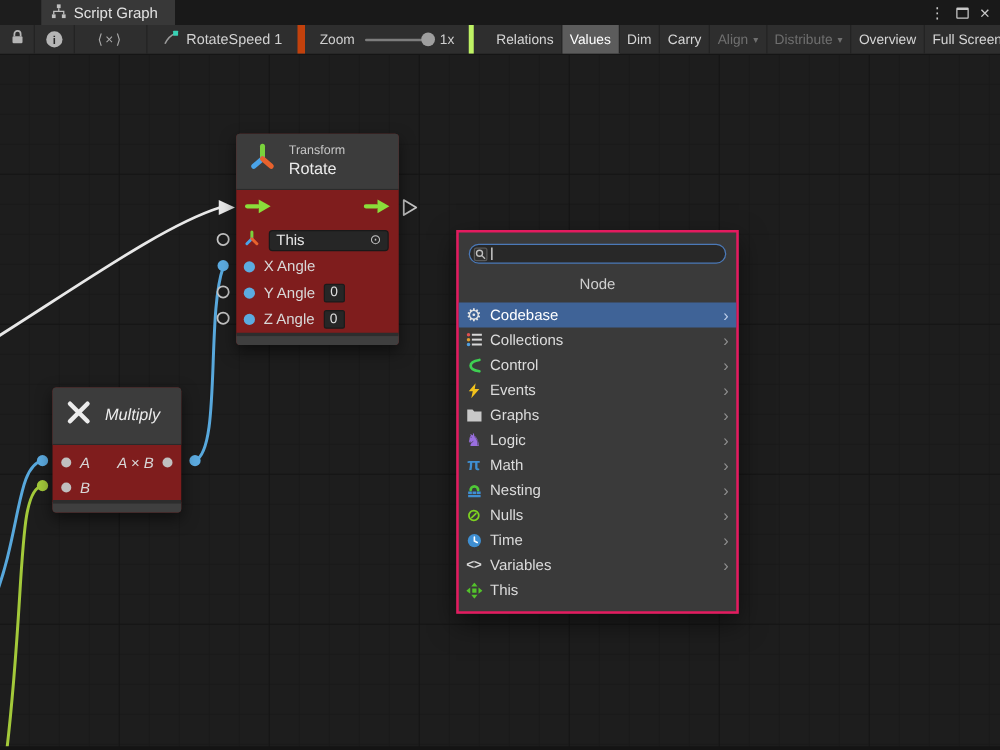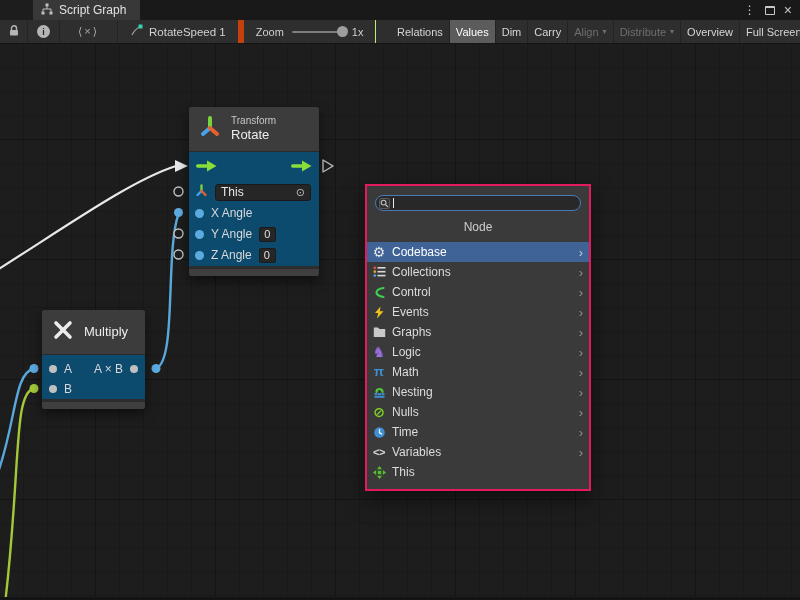--- a/index.html
+++ b/index.html
@@ -24,21 +24,21 @@
   .tb-left{position:absolute;left:0;top:0;height:23px;display:flex;align-items:stretch;}
   .tbtn{display:flex;align-items:center;justify-content:center;border-right:1px solid #232323;
         color:#b5b5b5;}
   .tbtn.lock{width:28px;}
   .tbtn.info{width:32px;}
   .tbtn.code{width:58px;font-size:11px;letter-spacing:2px;color:#aaa;}
   .infocircle{width:13px;height:13px;border-radius:50%;background:#b5b5b5;color:#262626;
               font-size:9px;font-weight:bold;display:flex;align-items:center;justify-content:center;}
   .graphbtn{display:flex;align-items:center;gap:6px;padding:0 12px;color:#d2d2d2;font-size:11.5px;
             border-right:6px solid #c2410c;}
-  .zoomarea{display:flex;align-items:center;gap:8px;padding:0 12px;border-right:1px solid #bef264;
+  .zoomarea{display:flex;align-items:center;gap:8px;padding:0 12px;border-right:4px solid #bef264;
             color:#cfcfcf;font-size:11px;}
   .ztrack{position:relative;width:52px;height:2px;background:#7d7d7d;border-radius:1px;}
   .zthumb{position:absolute;right:-4px;top:-4.5px;width:11px;height:11px;border-radius:50%;background:#9e9e9e;}
   .tb-right{position:absolute;left:391px;top:0;height:23px;display:flex;align-items:stretch;white-space:nowrap;}
   .rbtn{display:flex;align-items:center;padding:0 6px;font-size:11px;color:#d6d6d6;
         border-right:1px solid #232323;}
   .rbtn.active{background:#5c5c5c;color:#fff;}
   .rbtn.disabled{color:#6f6f6f;text-align:right;}
   .caret{font-size:8px;margin-left:4px;}
 
@@ -48,41 +48,41 @@
       linear-gradient(to right,#141414 1px,transparent 1px),
       linear-gradient(to bottom,#141414 1px,transparent 1px),
       linear-gradient(to right,#191919 1px,transparent 1px),
       linear-gradient(to bottom,#191919 1px,transparent 1px);
     background-size:120px 120px,120px 120px,24px 24px,24px 24px;
     background-position:-25px -25px;}
   .bottom-edge{position:absolute;left:0;right:0;bottom:0;height:3px;background:#141414;z-index:4;}
   .wires{position:absolute;top:0;left:0;width:800px;height:600px;z-index:1;pointer-events:none;}
 
   
-  .node{position:absolute;background:#0c4a6e;border-radius:3px;z-index:2;
+  .node{position:absolute;background:#7f1d1d;border-radius:3px;z-index:2;
         box-shadow:0 5px 12px rgba(0,0,0,.5);}
   .node-header{background:#3c3c3c;border-bottom:1px solid #2a2a2a;border-radius:3px 3px 0 0;
                display:flex;align-items:center;gap:10px;}
   .node-footer{height:10px;background:#3f3f3f;border-top:3px solid #2d2d2d;border-radius:0 0 3px 3px;}
   .cat{font-size:10px;color:#c6c6c6;line-height:1.3;}
   .ntitle{font-size:13px;color:#ececec;line-height:1.3;}
 
   .tnode{left:189px;top:107px;width:130px;}
   .tnode .node-header{padding:7px 10px;}
   .flowrow{height:30px;display:flex;align-items:center;justify-content:space-between;padding:0 7px;}
   .prow{height:21px;display:flex;align-items:center;gap:7px;padding:0 8px 0 6px;font-size:12px;color:#d8d8d8;}
   .bdot{width:9px;height:9px;border-radius:50%;background:#5cabe0;flex:none;}
   .gdot{width:8px;height:8px;border-radius:50%;background:#c0c0c0;flex:none;}
   .dropdown{flex:1;height:17px;background:#262626;border:1px solid #191919;border-radius:3px;
             display:flex;align-items:center;gap:4px;padding:0 5px;font-size:12px;color:#e8e8e8;}
   .target{margin-left:auto;color:#c0c0c0;font-size:11px;line-height:1;}
   .valbox{min-width:17px;height:15px;padding:0 4px;background:#262626;border:1px solid #1b1b1b;
           border-radius:2px;font-size:11px;color:#e0e0e0;display:flex;align-items:center;}
 
-  .mnode{left:42px;top:310px;width:103px;}
+  .mnode{left:42px;top:310px;width:103px;font-style:italic;}
   .mnode .node-header{padding:9px 10px;}
   .mnode .rows{padding-top:4px;}
   .mrow{height:20px;display:flex;align-items:center;gap:7px;padding:0 7px;font-size:12px;color:#d8d8d8;}
   .spacer{flex:1;}
 
   
   .finder{position:absolute;left:365px;top:184px;width:226px;background:#3a3a3a;
           border:2px solid #e41a5f;z-index:5;box-shadow:0 8px 20px rgba(0,0,0,.5);padding-bottom:7px;}
   .searchwrap{padding:9px 8px 2px;}
   .searchbox{height:16px;background:#282828;border:1px solid #4b79b8;border-radius:8px;

